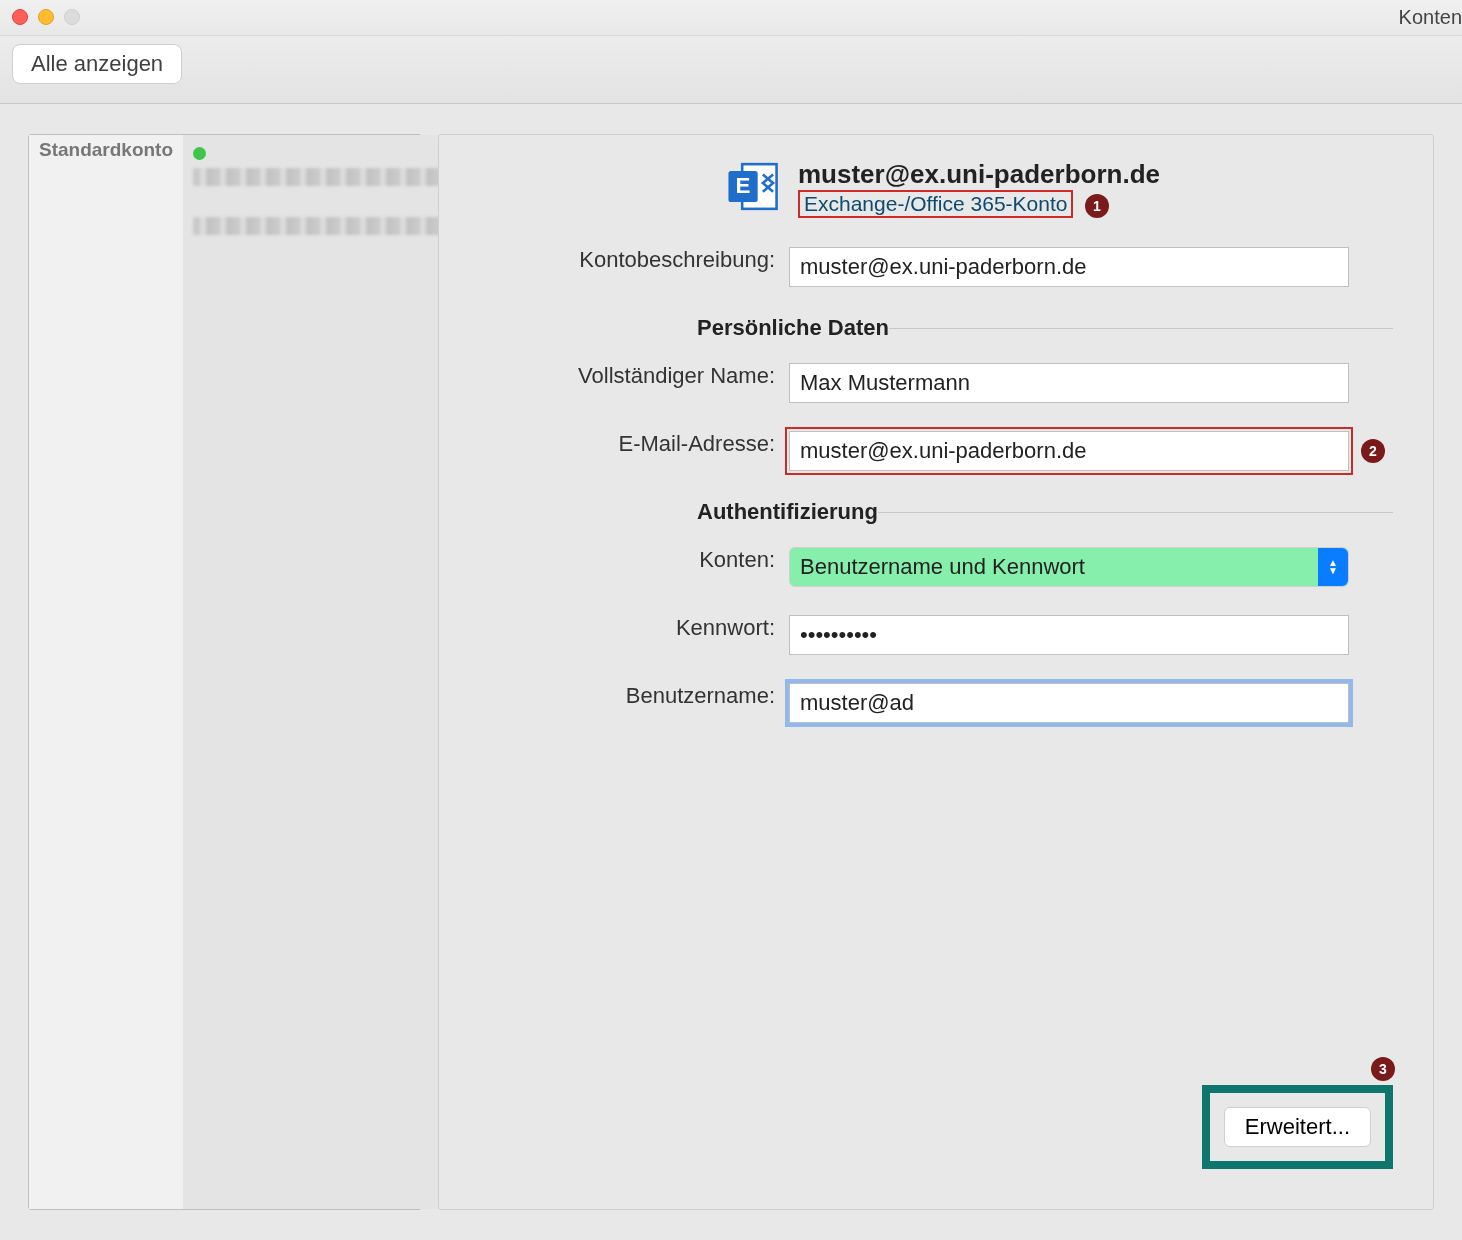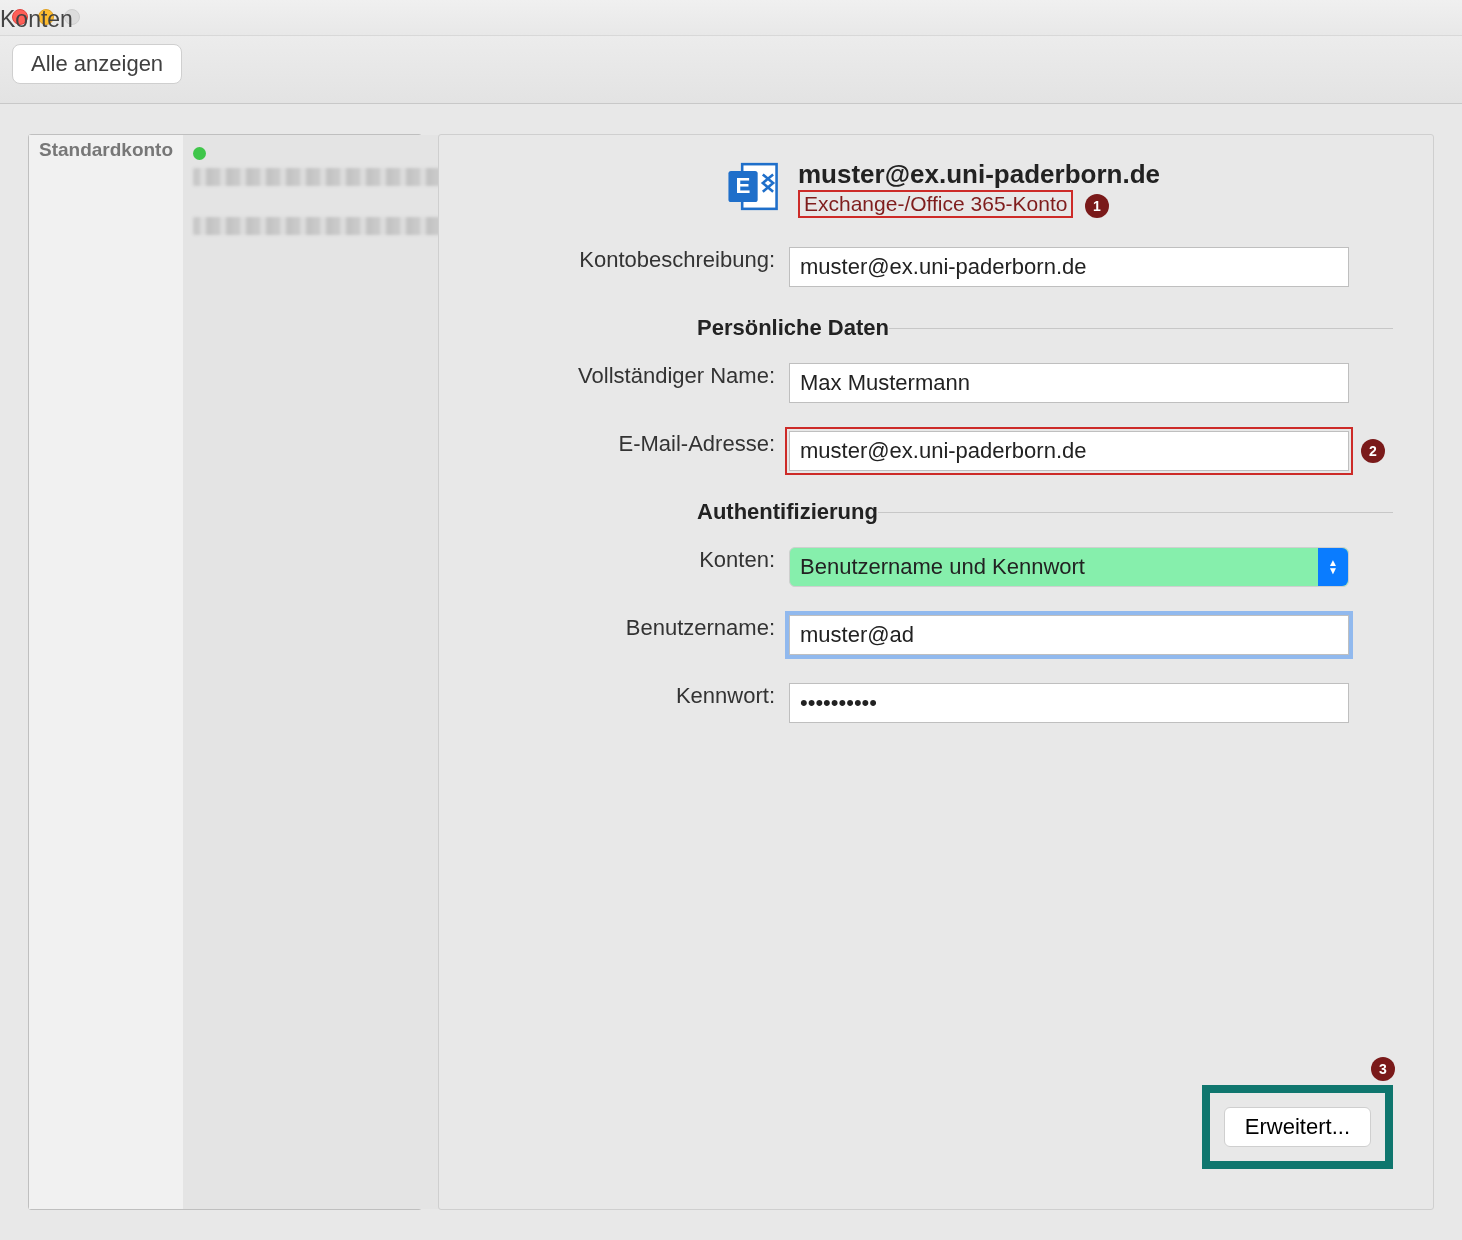--- a/index.html
+++ b/index.html
@@ -20,22 +20,22 @@
     background: linear-gradient(#f0f0f0, #e8e8e8);
     border-bottom: 1px solid #d8d8d8;
     position: relative;
   }
   .traffic { position: absolute; top: 9px; left: 12px; display: flex; gap: 10px; }
   .tl { width: 16px; height: 16px; border-radius: 50%; }
   .tl.red    { background:#ff5f57; border:1px solid #e0443f; }
   .tl.yellow { background:#febc2e; border:1px solid #e0a125; }
   .tl.grey   { background:#dcdcdc; border:1px solid #cfcfcf; }
   .wintitle {
-    position:absolute; left:0; right:0; top:6px; text-align:left;
-    font-size:23px; color:#444;
+    position:absolute; left:0; right:0; top:6px; text-align:right;
+    font-size:20px; color:#444;
   }
 
   
   .toolbar {
     height: 68px;
     padding: 8px 12px 0 12px;
     background: linear-gradient(#ececec, #e3e3e3);
     border-bottom: 1px solid #c8c8c8;
   }
   .btn-showall {
@@ -124,21 +124,21 @@
 
   
   .acct-head {
     display:flex;
     align-items:flex-start;
     margin-left: 246px;
     gap:18px;
   }
   .exch-icon svg { width:55px; height:55px; }
   .acct-title { font-size:26px; font-weight:700; }
-  .acct-sub { font-size:21px; color:#7f1d1d; margin-top:2px; }
+  .acct-sub { font-size:21px; color:#0c4a6e; margin-top:2px; }
   .redbox { border:2px solid #cd2b28; padding:0 4px; display:inline-block; }
 
   
   .badge {
     display:inline-flex; align-items:center; justify-content:center;
     width:24px; height:24px; border-radius:50%;
     background:#7a1a1a; color:#fff; font-size:14px; font-weight:600;
     margin-left:6px; vertical-align:middle;
   }
 
@@ -317,30 +317,30 @@
             <span>Benutzername und Kennwort</span>
             <div class="caret">
               <span>▲</span>
                 <span>▼</span>
             </div>
           </div>
         </div>
       </div>
 
       <div class="row">
+        <div class="lbl">Kennwort:</div>
+        <div class="field-wrap">
+          <input class="txt" type="text" value="••••••••••" style="">
+        </div>
+      </div>
+
+      <div class="row">
         <div class="lbl">Benutzername:</div>
         <div class="field-wrap">
           <input class="txt focus" type="text" value="muster@ad" style="">
-        </div>
-      </div>
-
-      <div class="row">
-        <div class="lbl">Kennwort:</div>
-        <div class="field-wrap">
-          <input class="txt" type="text" value="••••••••••" style="">
         </div>
       </div>
 
     </div>
 
     <div class="erw-wrap">
       <span class="badge erw-badge">3</span>
       <div class="erw-box">
         <button class="erw-btn">Erweitert...</button>
       </div>

